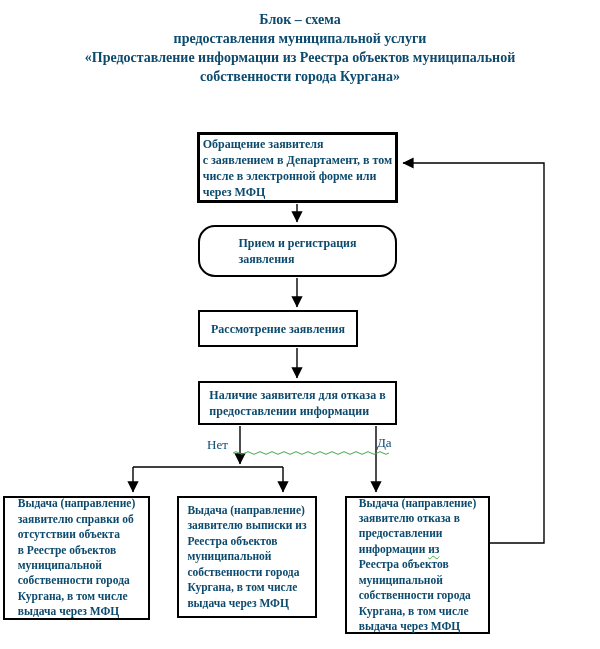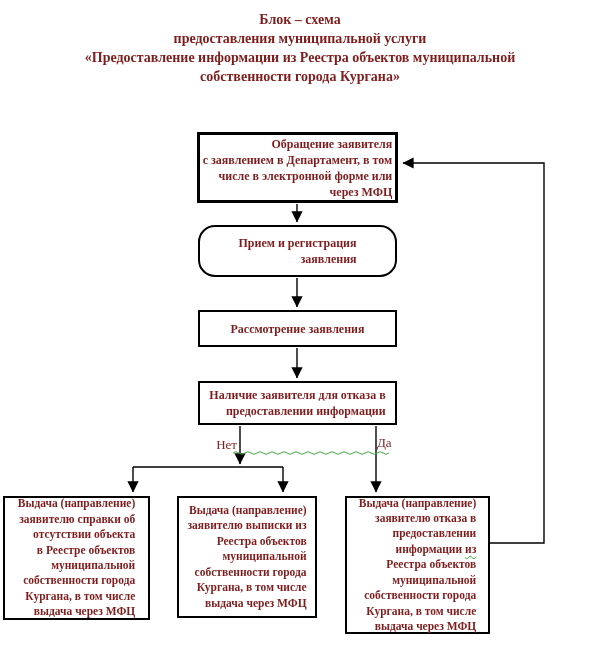--- a/index.html
+++ b/index.html
@@ -2,21 +2,21 @@
 <html><head>
 <meta charset="utf-8">
 <style>
   html, body { margin: 0; padding: 0; background: #ffffff; }
   .canvas {
     position: relative;
     width: 600px;
     height: 649px;
     background: #ffffff;
     font-family: "Liberation Serif", serif;
-    color: #7f1d1d;
+    color: #0c4a6e;
     overflow: hidden;
     text-decoration: underline;
   }
   .title {
     position: absolute;
     left: 0; top: 10px;
     width: 600px;
     text-align: center;
     font-size: 14px;
     font-weight: bold;
@@ -24,40 +24,40 @@
     white-space: pre-line;
   }
   .box {
     position: absolute;
     box-sizing: border-box;
     border: 2px solid #000;
     background: #fff;
     display: flex;
     align-items: center;
     justify-content: center;
-    text-align: right;
+    text-align: left;
     font-weight: bold;
     white-space: pre-line;
   }
   .box-mid { font-size: 12px; line-height: 16px; }
   .box-bottom { font-size: 11.5px; line-height: 15.4px; }
   #box-request { left: 197px; top: 132px; width: 201px; height: 71px; border-width: 3px; }
   #box-reception { left: 198px; top: 225px; width: 199px; height: 52px; border-radius: 17px; }
-  #box-review { left: 198px; top: 310px; width: 199px; height: 37px; }
+  #box-review { left: 198px; top: 310px; width: 160px; height: 37px; }
   #box-grounds { left: 198px; top: 381px; width: 199px; height: 44px; }
   #box-certificate { left: 3px; top: 496px; width: 147px; height: 124px; }
   #box-extract { left: 177px; top: 496px; width: 140px; height: 122px; }
   #box-refusal { left: 345px; top: 496px; width: 145px; height: 138px; }
   .branch-label {
     position: absolute;
     font-size: 13px;
     font-weight: normal;
     line-height: 15px;
   }
-  #label-no { left: 207px; top: 437px; width: 30px; text-align: right; }
+  #label-no { left: 207px; top: 437px; width: 30px; text-align: left; }
   #label-yes { left: 377px; top: 435px; width: 24px; text-align: left; }
   .squiggle-word {
     text-decoration: underline;
     text-decoration-style: wavy;
     text-decoration-color: #44a944;
     text-decoration-thickness: 1px;
     text-underline-offset: 2px;
   }
   svg.overlay {
     position: absolute;

